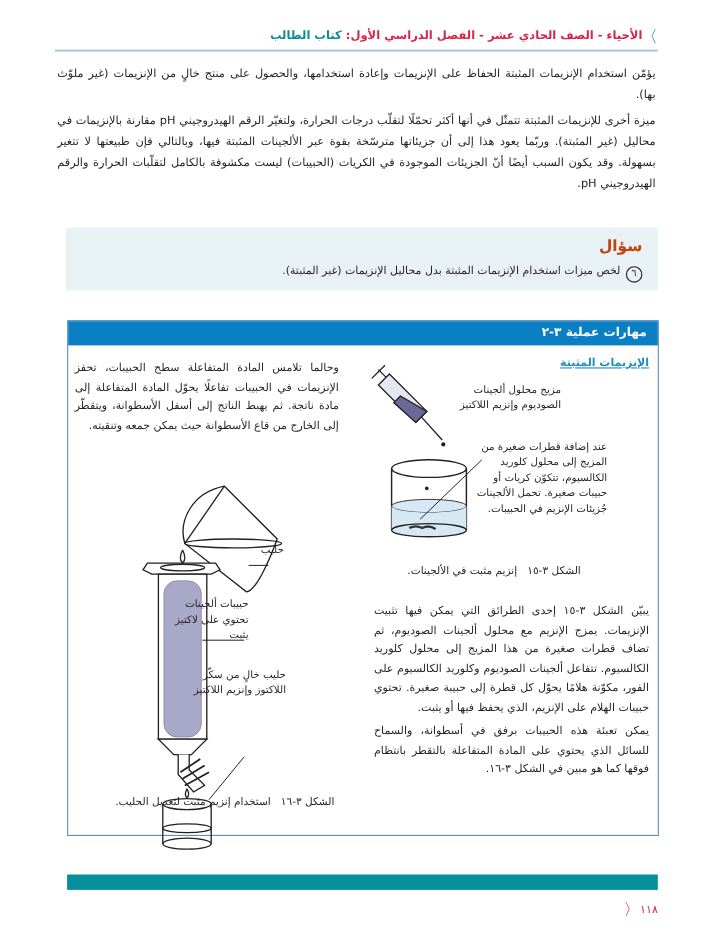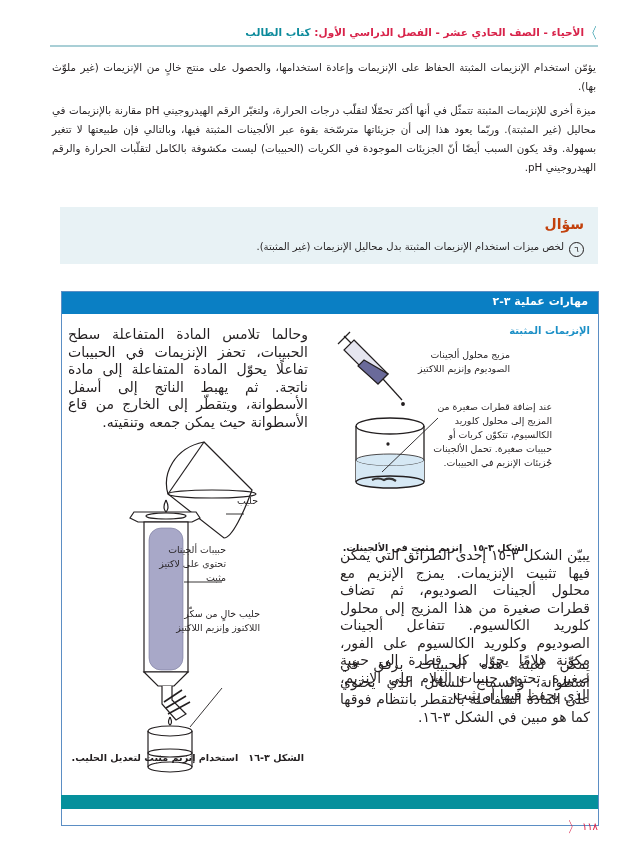--- a/index.html
+++ b/index.html
@@ -11,30 +11,30 @@
   .header .t1 { color:#d8234a; }
   .header .t2 { color:#0b8a9b; }
   .header-rule { position:absolute; top:45px; left:50px; width:548px; height:2px; background:#a9cfd6; }
   .para { position:absolute; left:52px; width:544px; font-size:10.3px; line-height:19px; text-align:justify; text-align-last:right; }
   .p1 { top:58px; }
   .p2 { top:101px; }
   .question { position:absolute; top:207px; left:60px; width:538px; height:57px; background:#e8f2f5; }
   .question .qtitle { position:absolute; right:14px; top:9px; font-size:14px; font-weight:bold; color:#c2410c; }
   .question .qnum { position:absolute; right:14px; top:35px; width:13px; height:13px; border:1.4px solid #231f20; border-radius:50%; font-size:8.5px; line-height:13px; text-align:center; }
   .question .qtext { position:absolute; right:34px; top:34px; font-size:10px; white-space:nowrap; }
-  .skills { position:absolute; top:291px; left:61px; width:538px; height:535px; border:1px solid #5b8ec4; box-sizing:border-box; }
+  .skills { position:absolute; top:291px; left:61px; width:538px; height:469px; border:1px solid #5b8ec4; box-sizing:border-box; }
   .skills .bar { position:absolute; top:0; left:0; right:0; height:22px; background:#0a7fc4; }
   .skills .bar span { position:absolute; right:10px; top:3px; color:#ffffff; font-size:11px; font-weight:bold; }
-  .skills .subtitle { position:absolute; right:8px; top:33px; font-size:10px; font-weight:bold; color:#1b8fc6; }
-  .txt { position:absolute; font-size:14px; line-height:17.5px; text-align:justify; text-align-last:right; }
+  .skills .subtitle { position:absolute; right:8px; top:33px; font-size:10px; font-weight:bold; color:#1b8fc6;text-decoration:underline; }
+  .txt { position:absolute; font-size:10px; line-height:17.5px; text-align:justify; text-align-last:right; }
   .lefttext { left:6px; top:34px; width:240px; }
   .rtext1 { right:8px; top:255px; width:250px; }
   .rtext2 { right:8px; top:364px; width:250px; }
   .label { position:absolute; font-size:9.4px; line-height:14px; color:#231f20; text-align:right; white-space:nowrap; }
-  .cap { position:absolute; font-size:9.6px; font-weight:bold; white-space:nowrap;margin-top:28px; }
+  .cap { position:absolute; font-size:9.6px; font-weight:normal; white-space:nowrap; }
   svg { position:absolute; overflow:visible; }
   .footer-bar { position:absolute; top:795px; left:61px; width:537px; height:14px; background:#05909c; }
   .page-num { position:absolute; top:818px; right:40px; font-size:10px; color:#d8234a; white-space:nowrap;margin-left:44px; }
   .page-num .chev { font-size:15px; margin-left:4px; vertical-align:-2px; }
 </style>
 </head>
 <body>
 
 <div class="header">
   <span class="chev">〉</span>
@@ -133,21 +133,21 @@
       <ellipse cx="28" cy="36" rx="22" ry="4" fill="none"></ellipse>
       <ellipse cx="28" cy="50" rx="22" ry="5" fill="none"></ellipse>
     </g>
   </svg>
   <div class="label" style="right:340px; top:202px;">
     <div>حليب</div>
   </div>
   <div class="label" style="right:372px; top:251px;">
     <div>حبيبات ألجينات</div>
     <div>تحتوي على لاكتيز</div>
-    <div>مثبت</div>
+    <div>يثبت</div>
   </div>
   <div class="label" style="right:338px; top:315px;">
     <div>حليب خالٍ من سكّر</div>
     <div>اللاكتوز وإنزيم اللاكتيز</div>
   </div>
   <div class="cap" style="right:294px; top:432px;">
     <span>الشكل ٣-١٦</span>&nbsp;&nbsp;&nbsp;<span>استخدام إنزيم مثبت لتعديل الحليب.</span>
   </div>
 </div>
 

